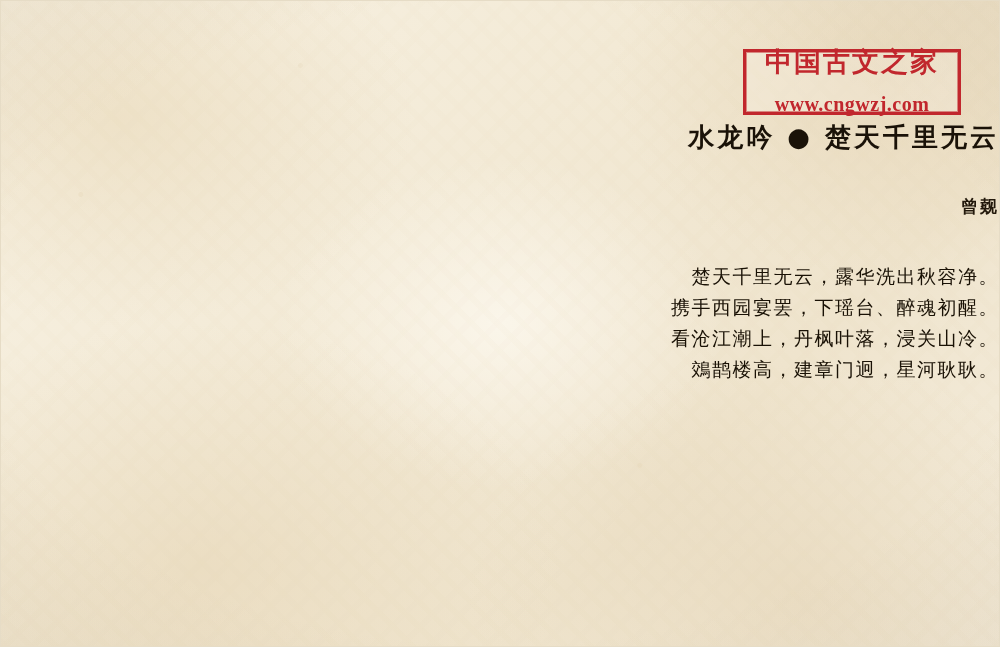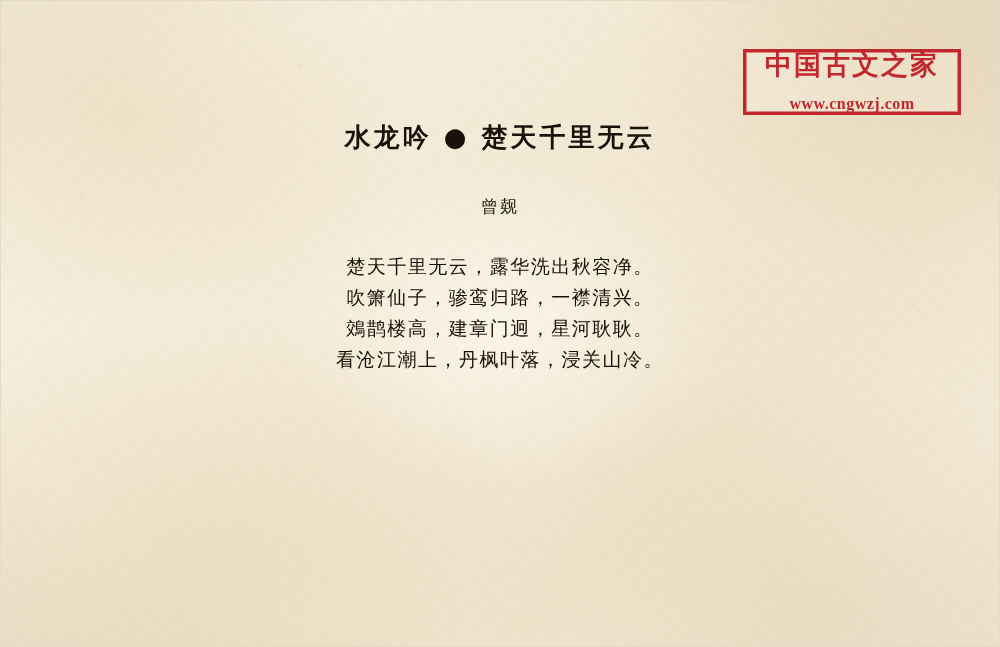--- a/index.html
+++ b/index.html
@@ -71,54 +71,54 @@
     font-weight: bold;
     font-size: 27px;
     letter-spacing: 2px;
     line-height: 1.05;
     white-space: nowrap;
   }
   .stamp-url {
     color: #c1272d;
     font-family: "Liberation Serif", serif;
     font-weight: bold;
-    font-size: 16px;
+    font-size: 20px;
     letter-spacing: 0.5px;
     line-height: 1.1;
     margin-top: 16px;
     white-space: nowrap;
   }
 
   .content {
     position: absolute;
     left: 0;
     right: 0;
     top: 120px;
-    text-align: center;
+    text-align: right;
   }
   .poem-title {
     font-family: "DejaVu Serif", serif;
     font-weight: bold;
     font-size: 26px;
     letter-spacing: 3px;
     color: #1a1208;
     margin: 0;
     line-height: 1.3;
   }
   .poem-author {
     font-family: "DejaVu Serif", serif;
-    font-weight: normal;
+    font-weight: bold;
     font-size: 17px;
     letter-spacing: 2px;
     color: #23190c;
     margin: 40px 0 0 0;
     line-height: 1.3;
   }
   .poem-body {
-    margin: 34px 0 0 0;
+    margin: 44px 0 0 0;
     padding: 0;
     list-style: none;
   }
   .poem-line {
     font-family: "DejaVu Serif", serif;
     font-size: 19px;
     letter-spacing: 1.5px;
     color: #191105;
     line-height: 31px;
     white-space: nowrap;
@@ -134,18 +134,18 @@
   <div class="stamp">
     <div class="stamp-title">中国古文之家</div>
     <div class="stamp-url">www.cngwzj.com</div>
   </div>
 
   <div class="content">
     <h1 class="poem-title">水龙吟 ● 楚天千里无云</h1>
     <div class="poem-author">曾觌</div>
     <div class="poem-body">
       <div class="poem-line">楚天千里无云，露华洗出秋容净。</div>
-      <div class="poem-line">吹箫仙子，骖鸾归路，一襟清兴。</div>
+      <div class="poem-line">携手西园宴罢，下瑶台、醉魂初醒。</div>
+      <div class="poem-line">看沧江潮上，丹枫叶落，浸关山冷。</div>
       <div class="poem-line">鵁鹊楼高，建章门迥，星河耿耿。</div>
-      <div class="poem-line">看沧江潮上，丹枫叶落，浸关山冷。</div>
     </div>
   </div>
 </div>
 
 </body></html>

